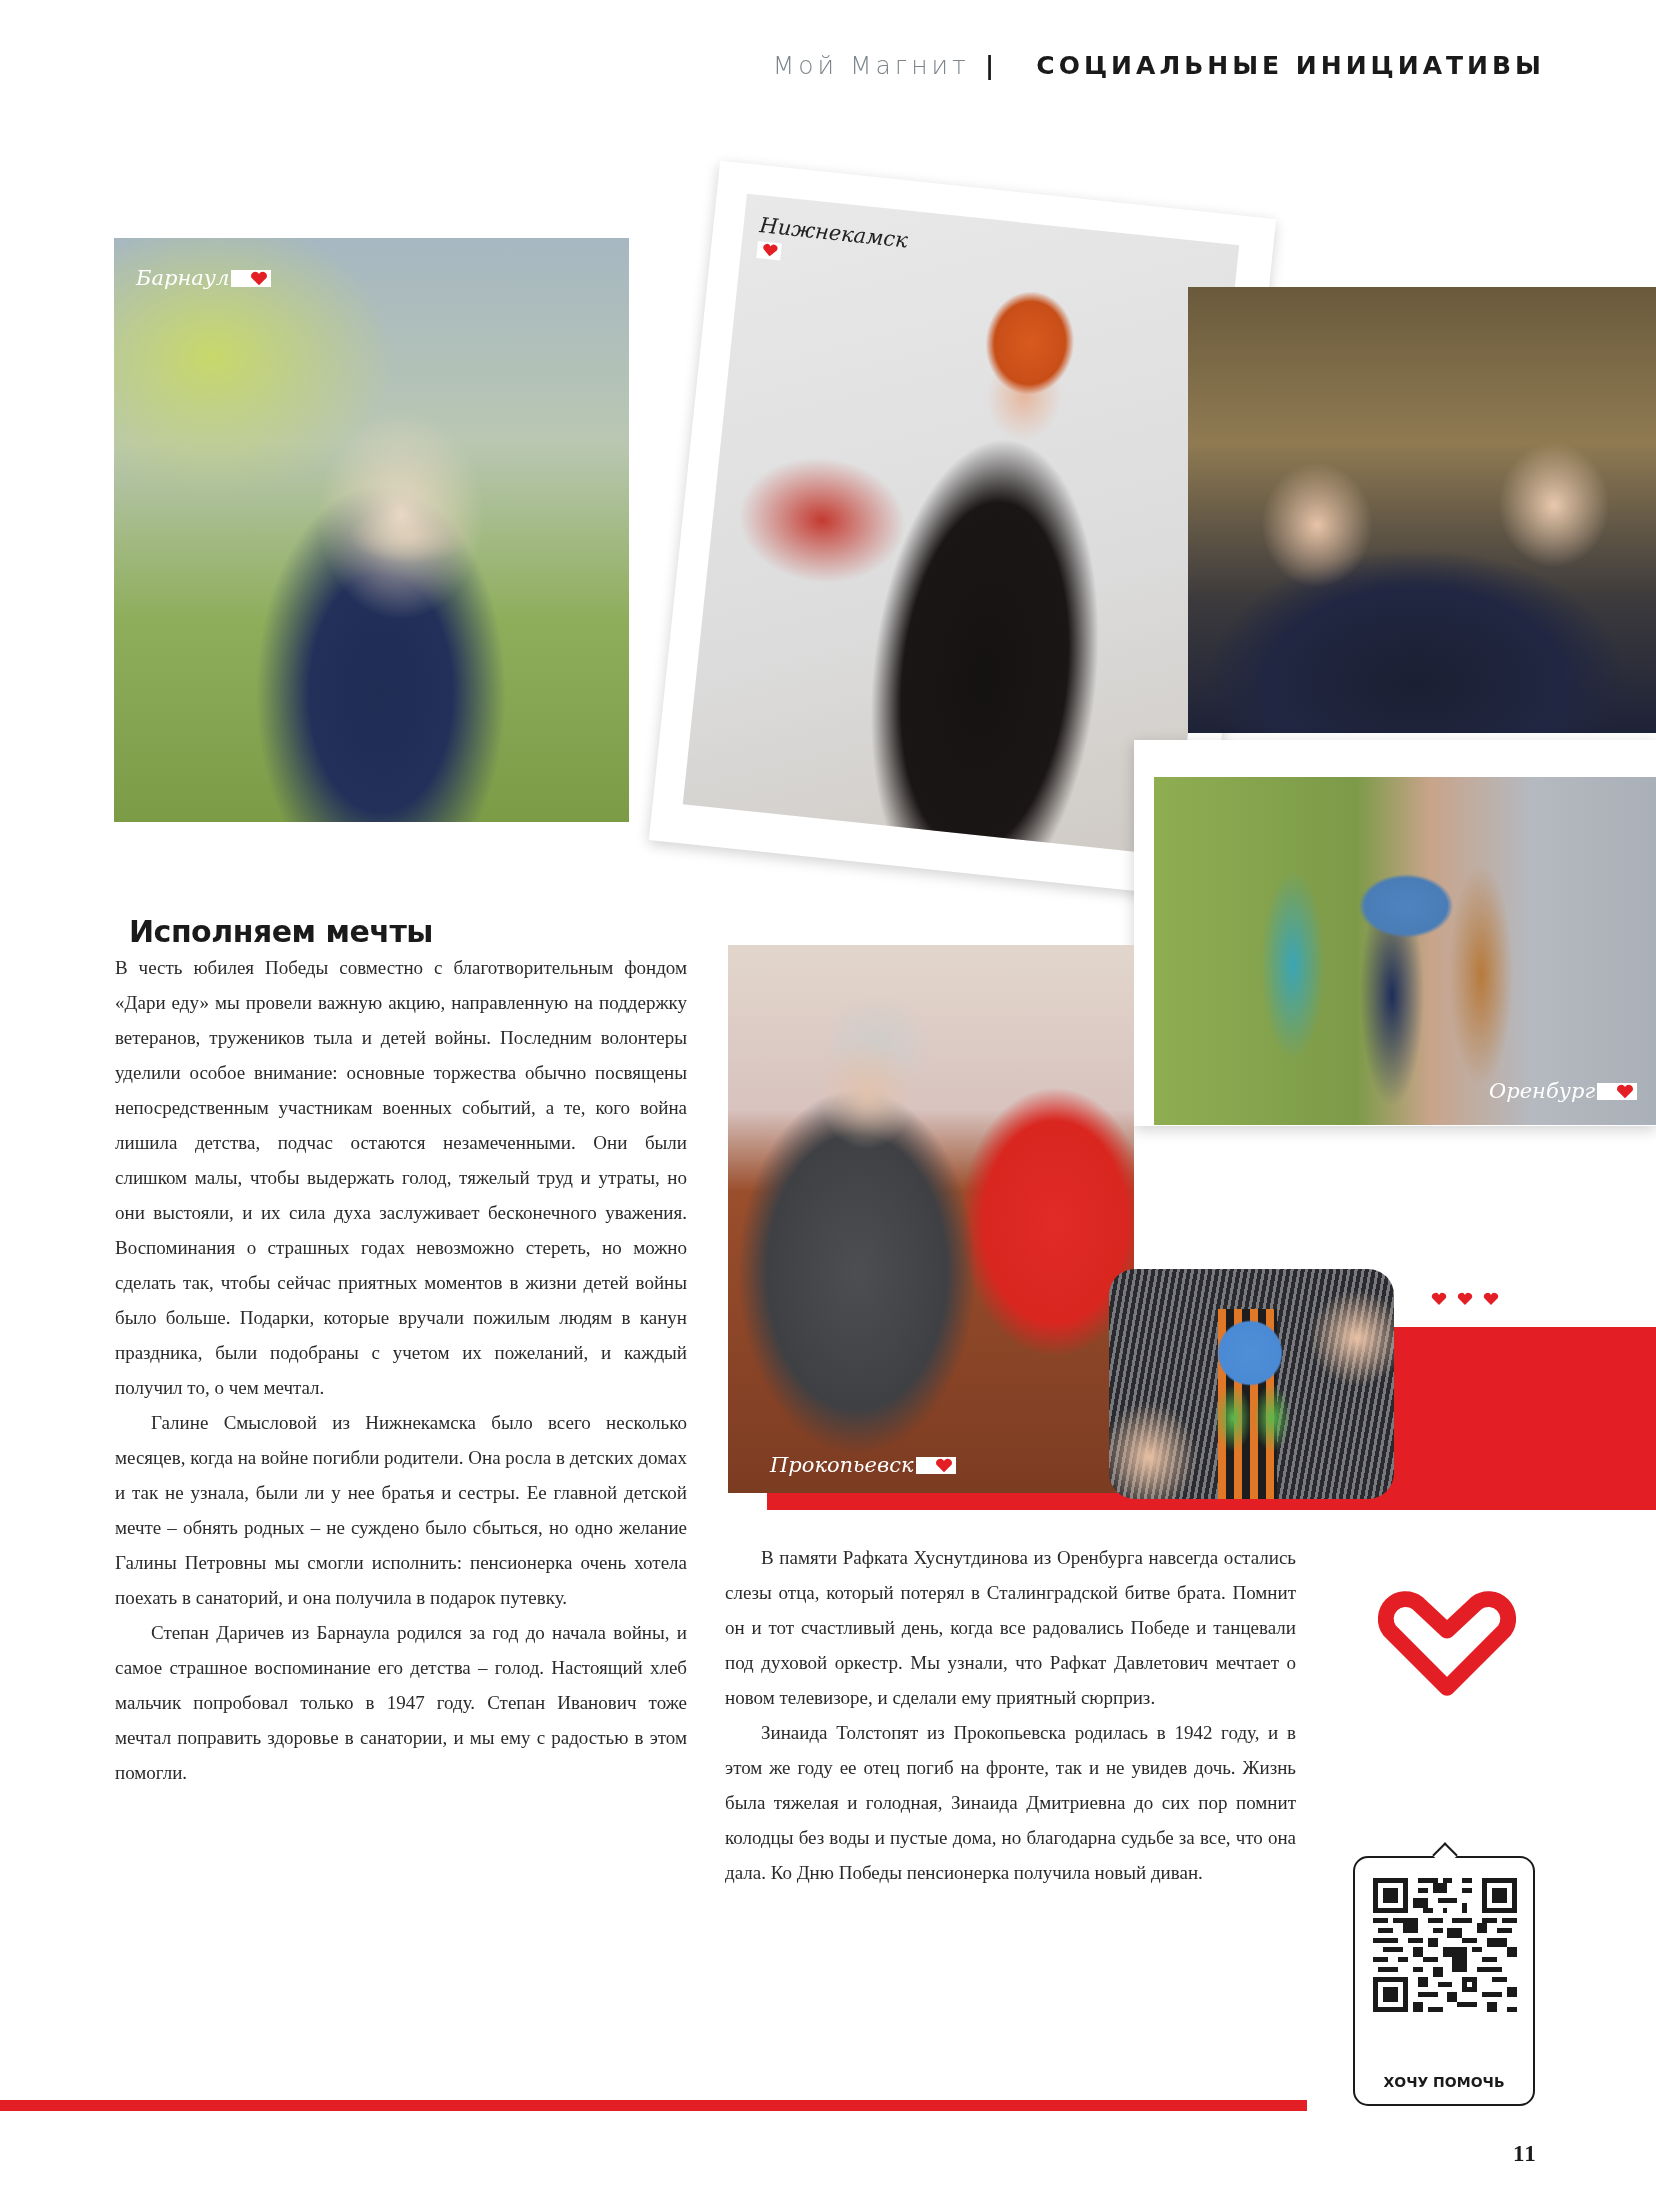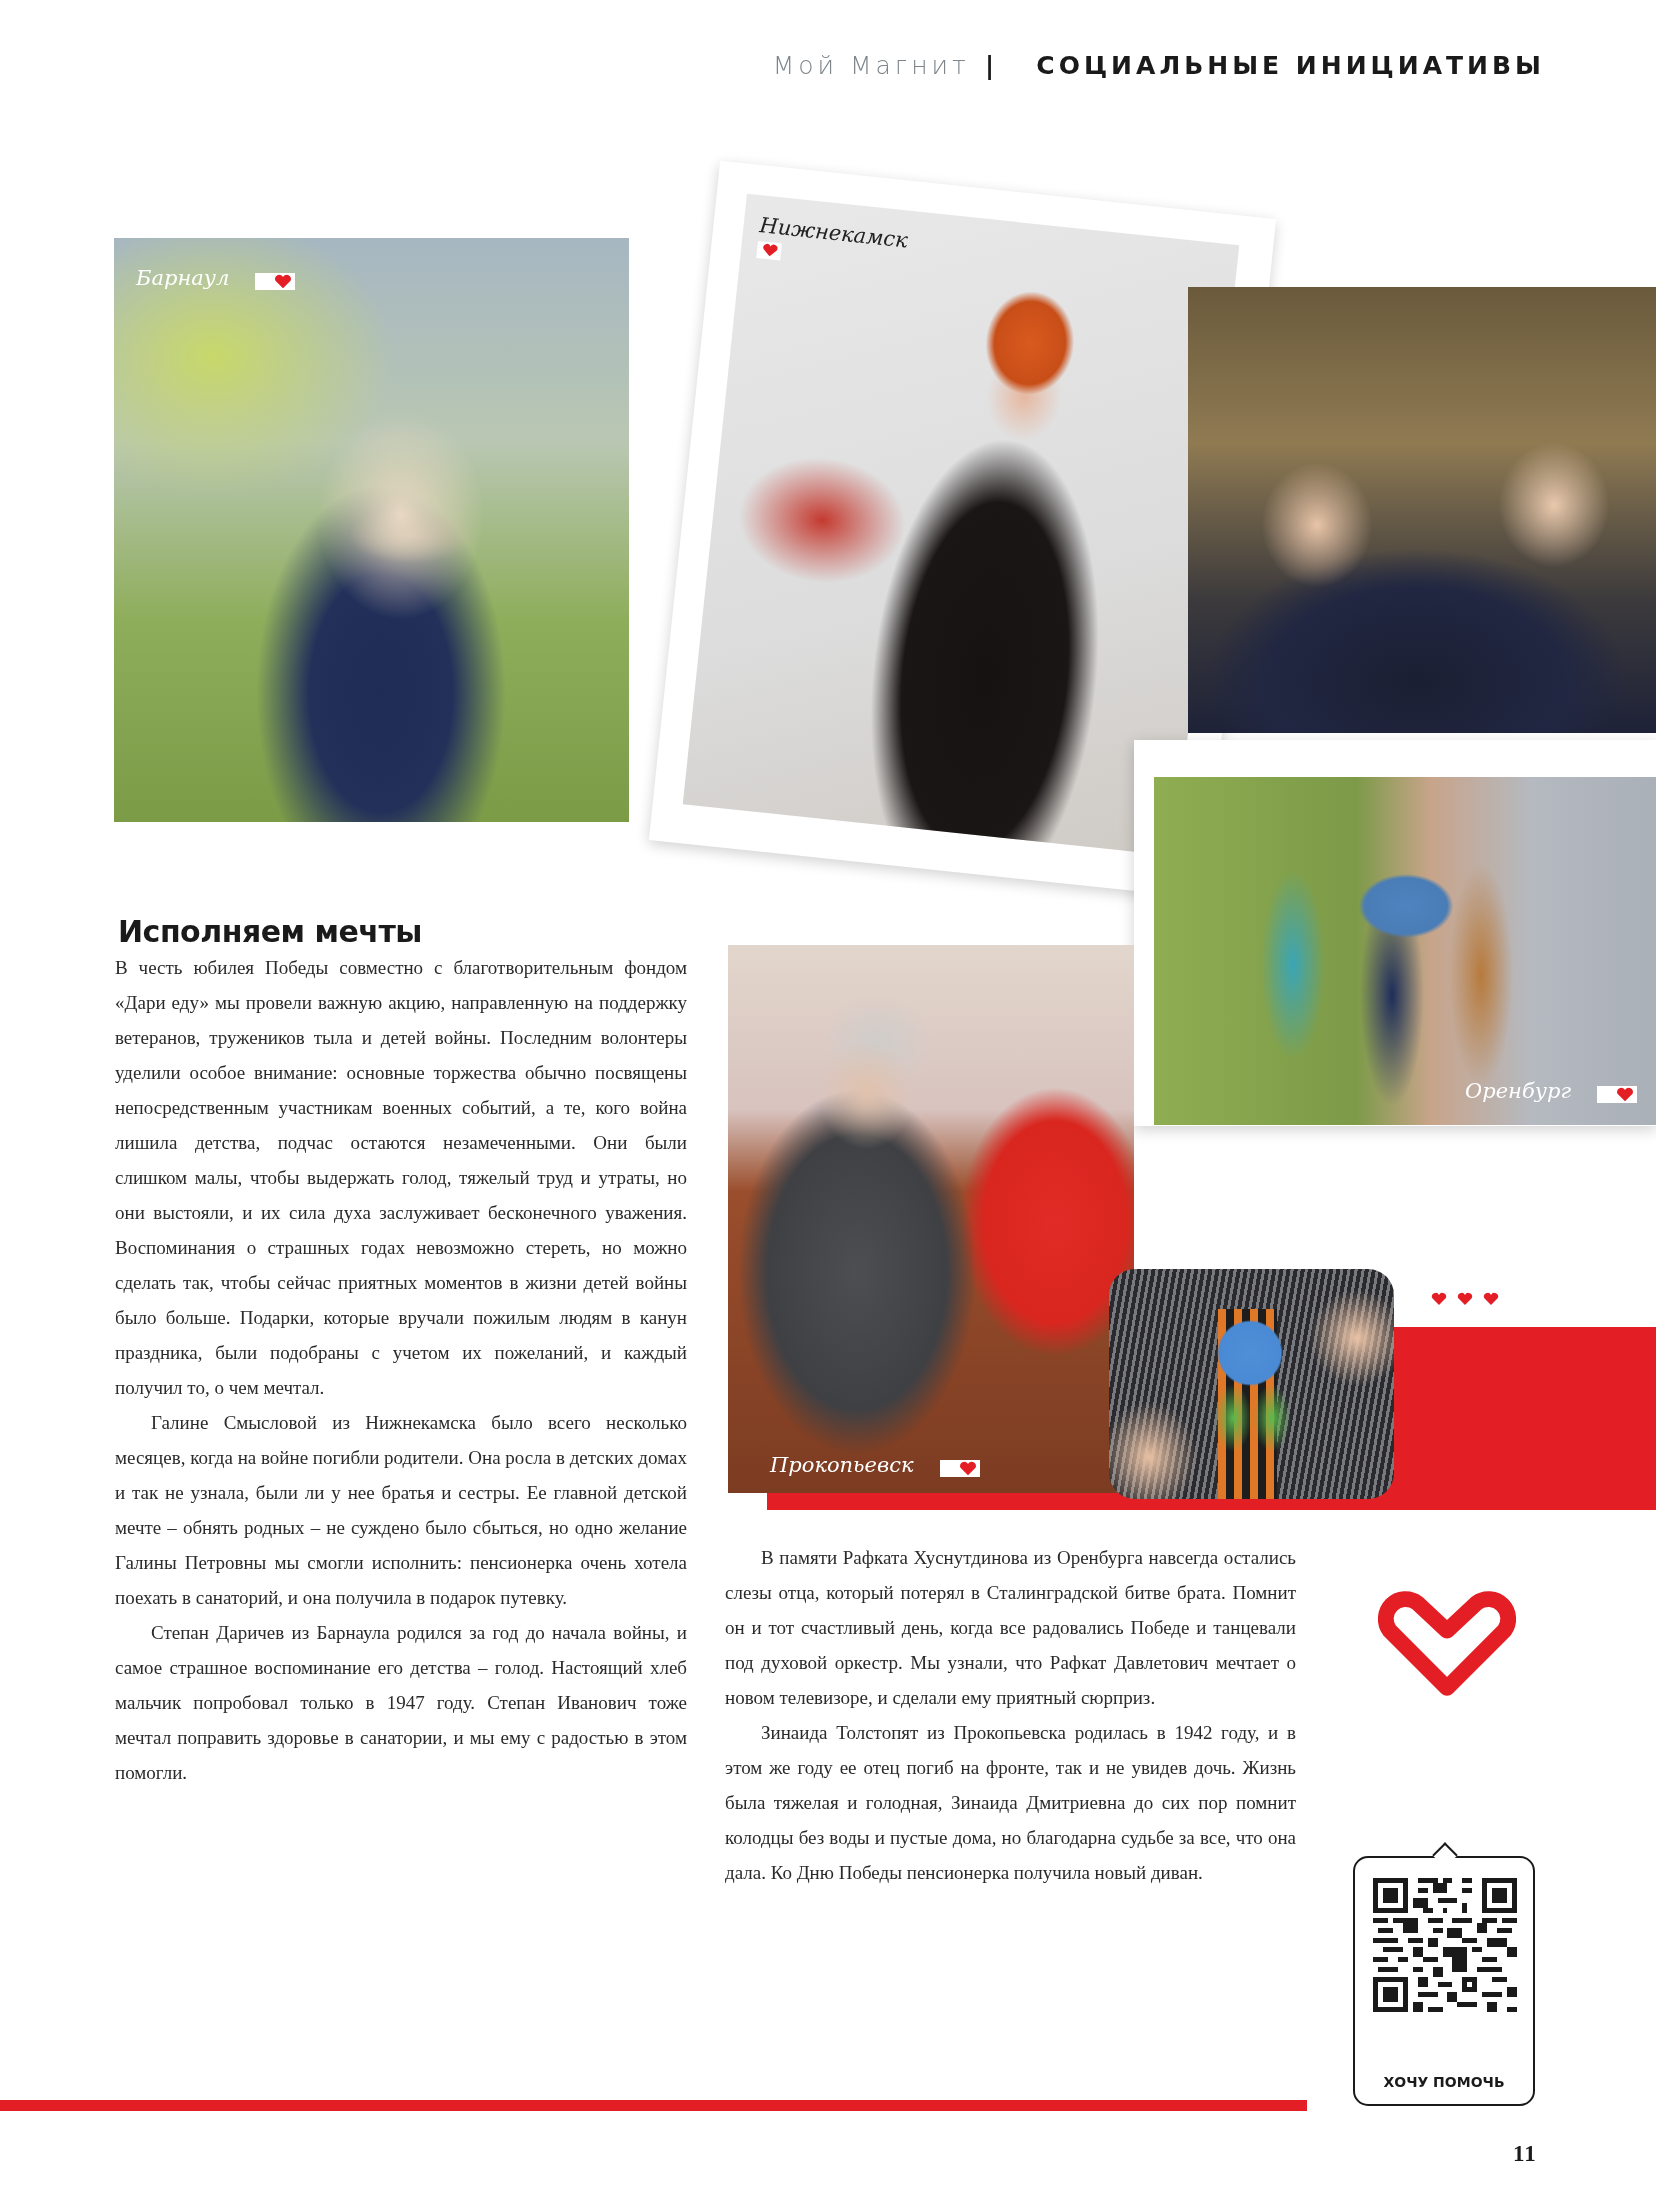--- a/index.html
+++ b/index.html
@@ -7,21 +7,21 @@
   .abs { position:absolute; }
 
   
   .hdr { top:51px; right:111px; font-size:25px; letter-spacing:3px; white-space:nowrap; }
   .hdr .brand { font-family:"DejaVu Sans", sans-serif; font-weight:200; color:#7d858a; letter-spacing:4px;margin-top:28px; }
   .hdr .sep { font-family:"DejaVu Sans", sans-serif; font-weight:bold; color:#1a1a1a; margin:0 6px; }
   .hdr .section { font-family:"DejaVu Sans", sans-serif; font-weight:bold; color:#1a1a1a; letter-spacing:4px;margin-left:24px; }
 
   
   .photo { position:absolute; overflow:hidden; }
-  .caption { position:absolute; font-family:"DejaVu Serif", serif; font-style:italic; font-size:21px; color:#fff; display:flex; align-items:flex-end; gap:26px; white-space:nowrap; }
+  .caption { position:absolute; font-family:"DejaVu Serif", serif; font-style:italic; font-size:21px; color:#fff; display:flex; align-items:center; gap:2px; white-space:nowrap; }
   .caption.dark { color:#222; }
   .tag { width:40px; height:17px; background:#fff; position:relative; display:inline-block; }
   .tag svg { position:absolute; right:3px; top:1px; }
 
   #p-barnaul { left:114px; top:238px; width:515px; height:584px;
     background:
       radial-gradient(ellipse 119px 149px at 287px 277px, #e8d8c4 0%, transparent 70%),
       radial-gradient(ellipse 89px 40px at 297px 297px, #b8ad94 0%, transparent 70%),
       linear-gradient(180deg, transparent 0 188px, rgba(0,0,0,0) 188px),
       radial-gradient(ellipse 178px 297px at 267px 455px, #1f2d55 0%, #22305a 40%, transparent 70%),
@@ -69,21 +69,21 @@
       radial-gradient(ellipse 25px 45px at 124px 149px, #5cb84c 0%, transparent 75%),
       radial-gradient(ellipse 25px 45px at 163px 149px, #5cb84c 0%, transparent 75%),
       repeating-linear-gradient(90deg, #e07828 0 8px, #1d1d1d 8px 16px) 109px 40px / 59px 198px no-repeat,
       radial-gradient(ellipse 69px 69px at 248px 69px, #e9c2a6 0%, transparent 70%),
       radial-gradient(ellipse 69px 79px at 40px 188px, #e7c0a3 0%, transparent 70%),
       repeating-linear-gradient(100deg, #2a2a2e 0 4px, #77797e 4px 7px);
   }
   .hearts3 { left:1431px; top:1292px; display:flex; gap:10px; }
 
   
-  .heading { left:118px; top:914px; font-family:"DejaVu Sans", sans-serif; font-weight:bold; font-size:30px; color:#1a1a1a; letter-spacing:-0.5px; }
+  .heading { left:129px; top:914px; font-family:"DejaVu Sans", sans-serif; font-weight:bold; font-size:30px; color:#1a1a1a; letter-spacing:-0.5px; }
   .col { position:absolute; font-size:19px; line-height:35px; color:#2b2b2b; text-align:justify; }
   .col p { margin:0; }
   .col p.indent { text-indent:36px; }
   #col-left { left:115px; top:950px; width:572px; }
   #col-right { left:725px; top:1540px; width:571px; }
 
   
   .big-heart { left:1368px; top:1589px; }
   .qr-box { left:1353px; top:1856px; width:182px; height:250px; border:2.5px solid #1a1a1a; border-radius:15px; background:#fff; box-sizing:border-box; }
   .qr-notch { position:absolute; left:81px; top:-12px; width:16px; height:16px; background:#fff; border-left:2.5px solid #1a1a1a; border-top:2.5px solid #1a1a1a; transform:rotate(45deg); }

